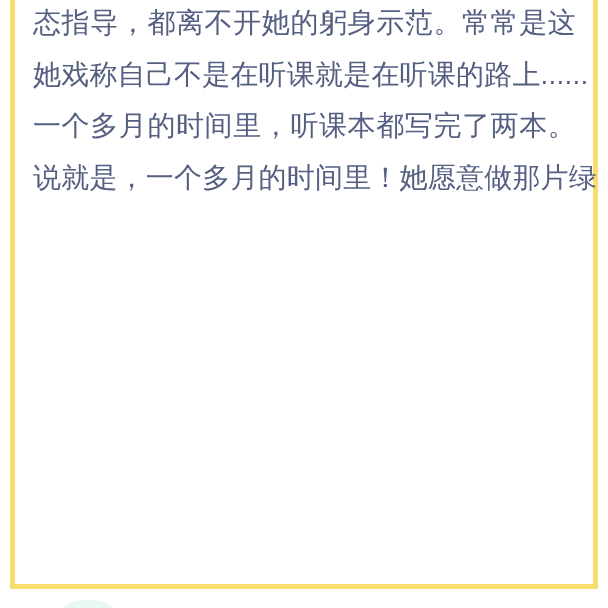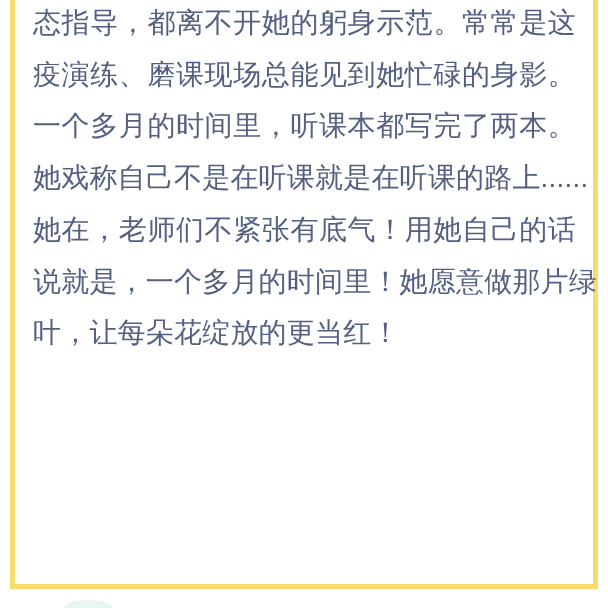--- a/index.html
+++ b/index.html
@@ -53,24 +53,21 @@
   }
 </style>
 </head>
 <body>
 
 <div class="stage">
 
   <div class="article-box">
     <div class="article-content">
       <div class="para-line">态指导，都离不开她的躬身示范。常常是这</div>
-      <div class="para-line">疫演练、磨课现场总能见到她忙碌的身影。</div>
+      <div class="para-line">她戏称自己不是在听课就是在听课的路上......</div>
       <div class="para-line">一个多月的时间里，听课本都写完了两本。</div>
-      <div class="para-line">她戏称自己不是在听课就是在听课的路上......</div>
-      <div class="para-line">她在，老师们不紧张有底气！用她自己的话</div>
       <div class="para-line">说就是，一个多月的时间里！她愿意做那片绿</div>
-      <div class="para-line last">叶，让每朵花绽放的更当红！</div>
     </div>
   </div>
 
   <div class="bottom-deco"></div>
 
 </div>
 
 </body></html>

